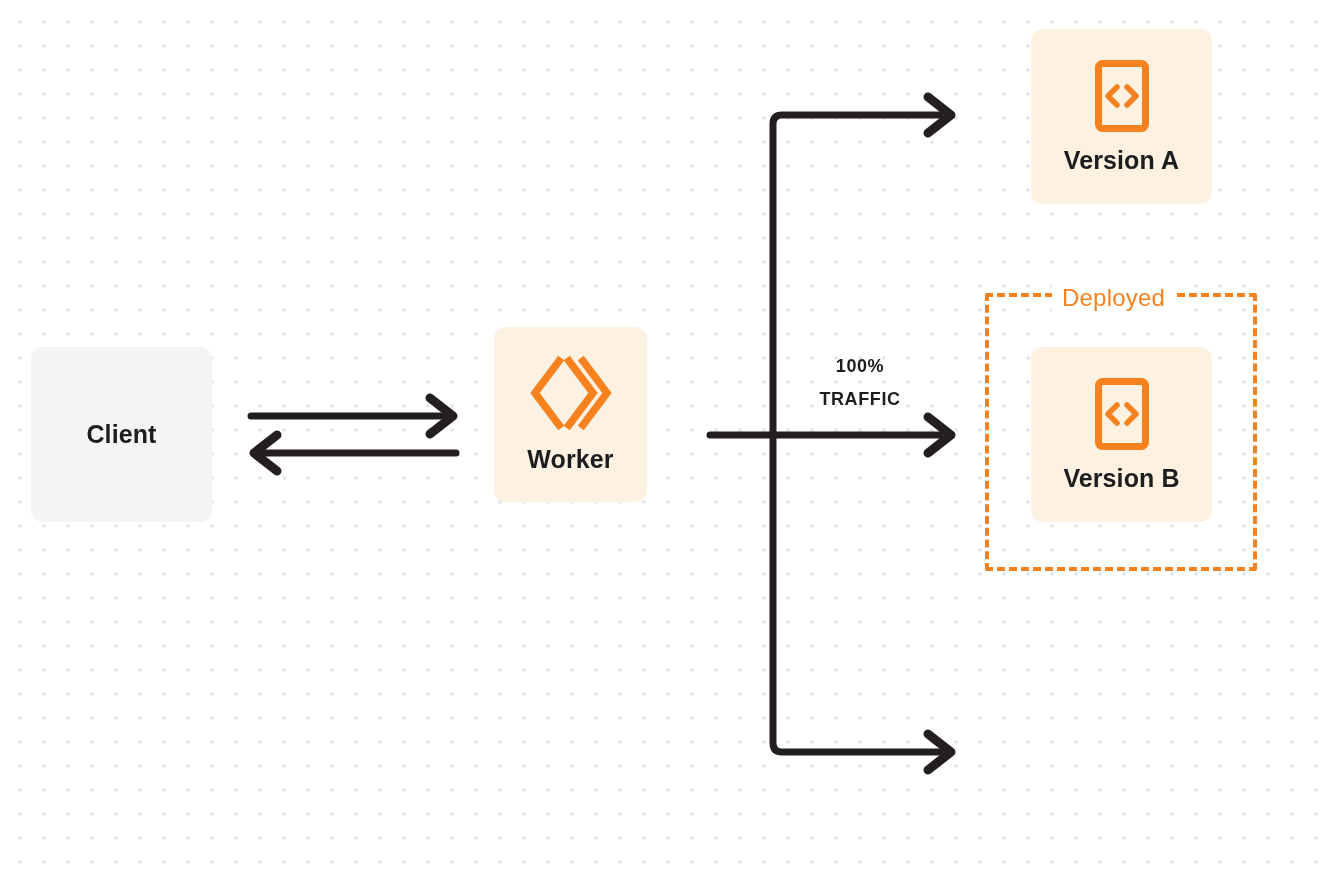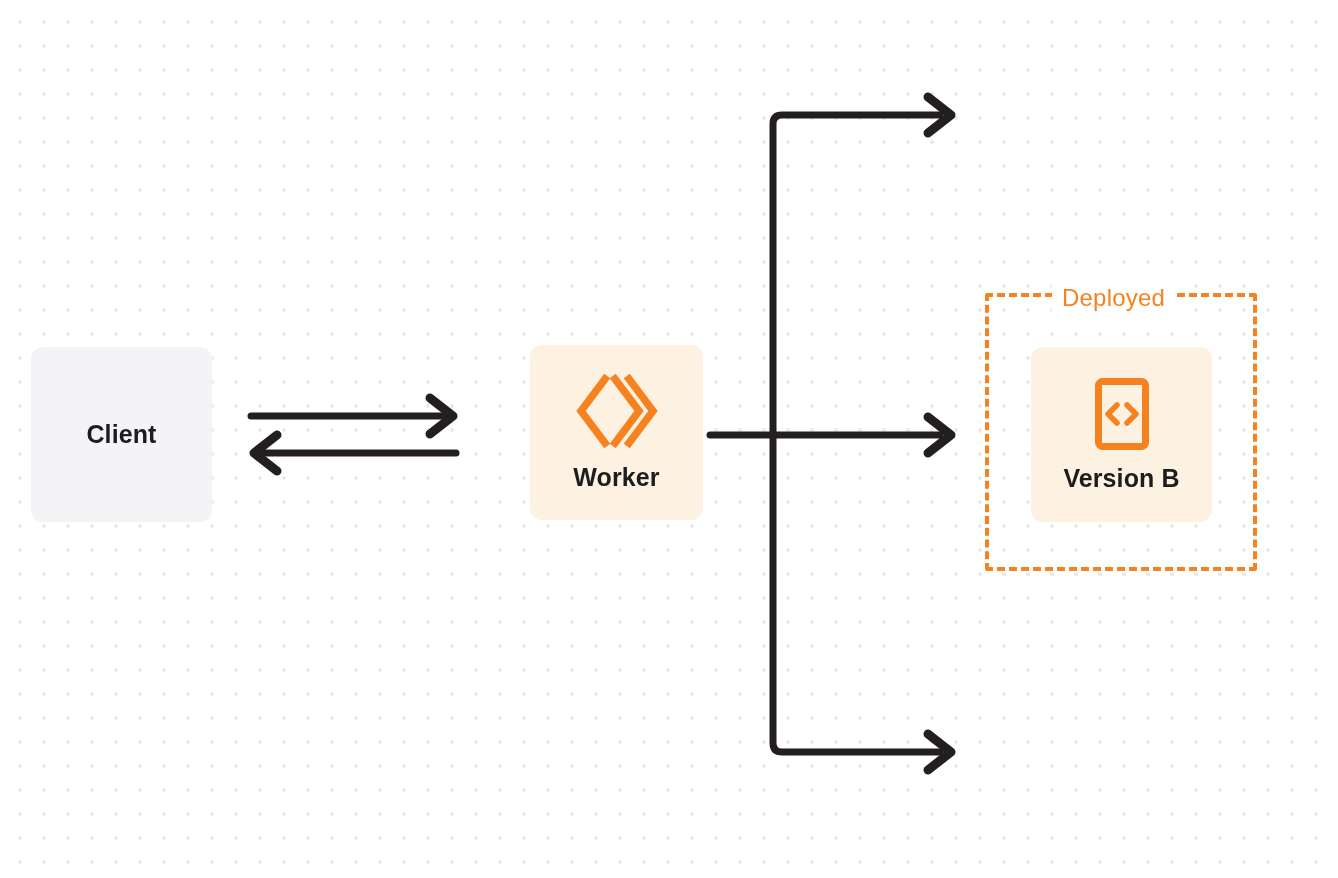--- a/index.html
+++ b/index.html
@@ -36,23 +36,22 @@
 
   
   #client-node {
     left:31px; top:347px; width:181px; height:175px;
     background:#f4f4f6;
   }
   #client-node .node-label { font-size:25px; }
 
   
   #worker-node {
-    left:494px; top:345px; width:173px; height:175px;
+    left:494px; top:327px; width:153px; height:175px;
     background:#fdf1e2;
-    margin-left:36px;
   }
   #worker-node .node-label { font-size:25px; margin-top:14px; }
   #worker-node .wicon { width:84px; height:76px; }
 
   
   .version-node {
     width:181px; height:175px;
     background:#fdf1e2;
     left:1031px;
   }
@@ -151,21 +150,35 @@
           <polyline points="54,6 78,38 54,70"></polyline>
         </g>
       </svg>
     </span>
     <span class="node-label">Worker</span>
   </div>
 
   <div id="deployed-group"></div>
   <div id="deployed-label">Deployed</div>
 
+  <div id="traffic-label">
+    <span class="tline">100%</span>
+    <span class="tline">TRAFFIC</span>
+  </div>
 
+  <div class="node version-node" id="version-a-node">
+    <span class="vicon">
+      <svg viewBox="0 0 56 74" xmlns="http://www.w3.org/2000/svg" width="56" height="74">
+        <rect x="4.5" y="4.5" width="47" height="65" rx="4" ry="4" fill="none" stroke="#f6821f" stroke-width="7"></rect>
+        <polyline points="23,28 14,37 23,46" fill="none" stroke="#f6821f" stroke-width="5.5" stroke-linecap="round" stroke-linejoin="round"></polyline>
+        <polyline points="33,28 42,37 33,46" fill="none" stroke="#f6821f" stroke-width="5.5" stroke-linecap="round" stroke-linejoin="round"></polyline>
+      </svg>
+    </span>
+    <span class="node-label">Version A</span>
+  </div>
 
   <div class="node version-node" id="version-b-node">
     <span class="vicon">
       <svg viewBox="0 0 56 74" xmlns="http://www.w3.org/2000/svg" width="56" height="74">
         <rect x="4.5" y="4.5" width="47" height="65" rx="4" ry="4" fill="none" stroke="#f6821f" stroke-width="7"></rect>
         <polyline points="23,28 14,37 23,46" fill="none" stroke="#f6821f" stroke-width="5.5" stroke-linecap="round" stroke-linejoin="round"></polyline>
         <polyline points="33,28 42,37 33,46" fill="none" stroke="#f6821f" stroke-width="5.5" stroke-linecap="round" stroke-linejoin="round"></polyline>
       </svg>
     </span>
     <span class="node-label">Version B</span>

